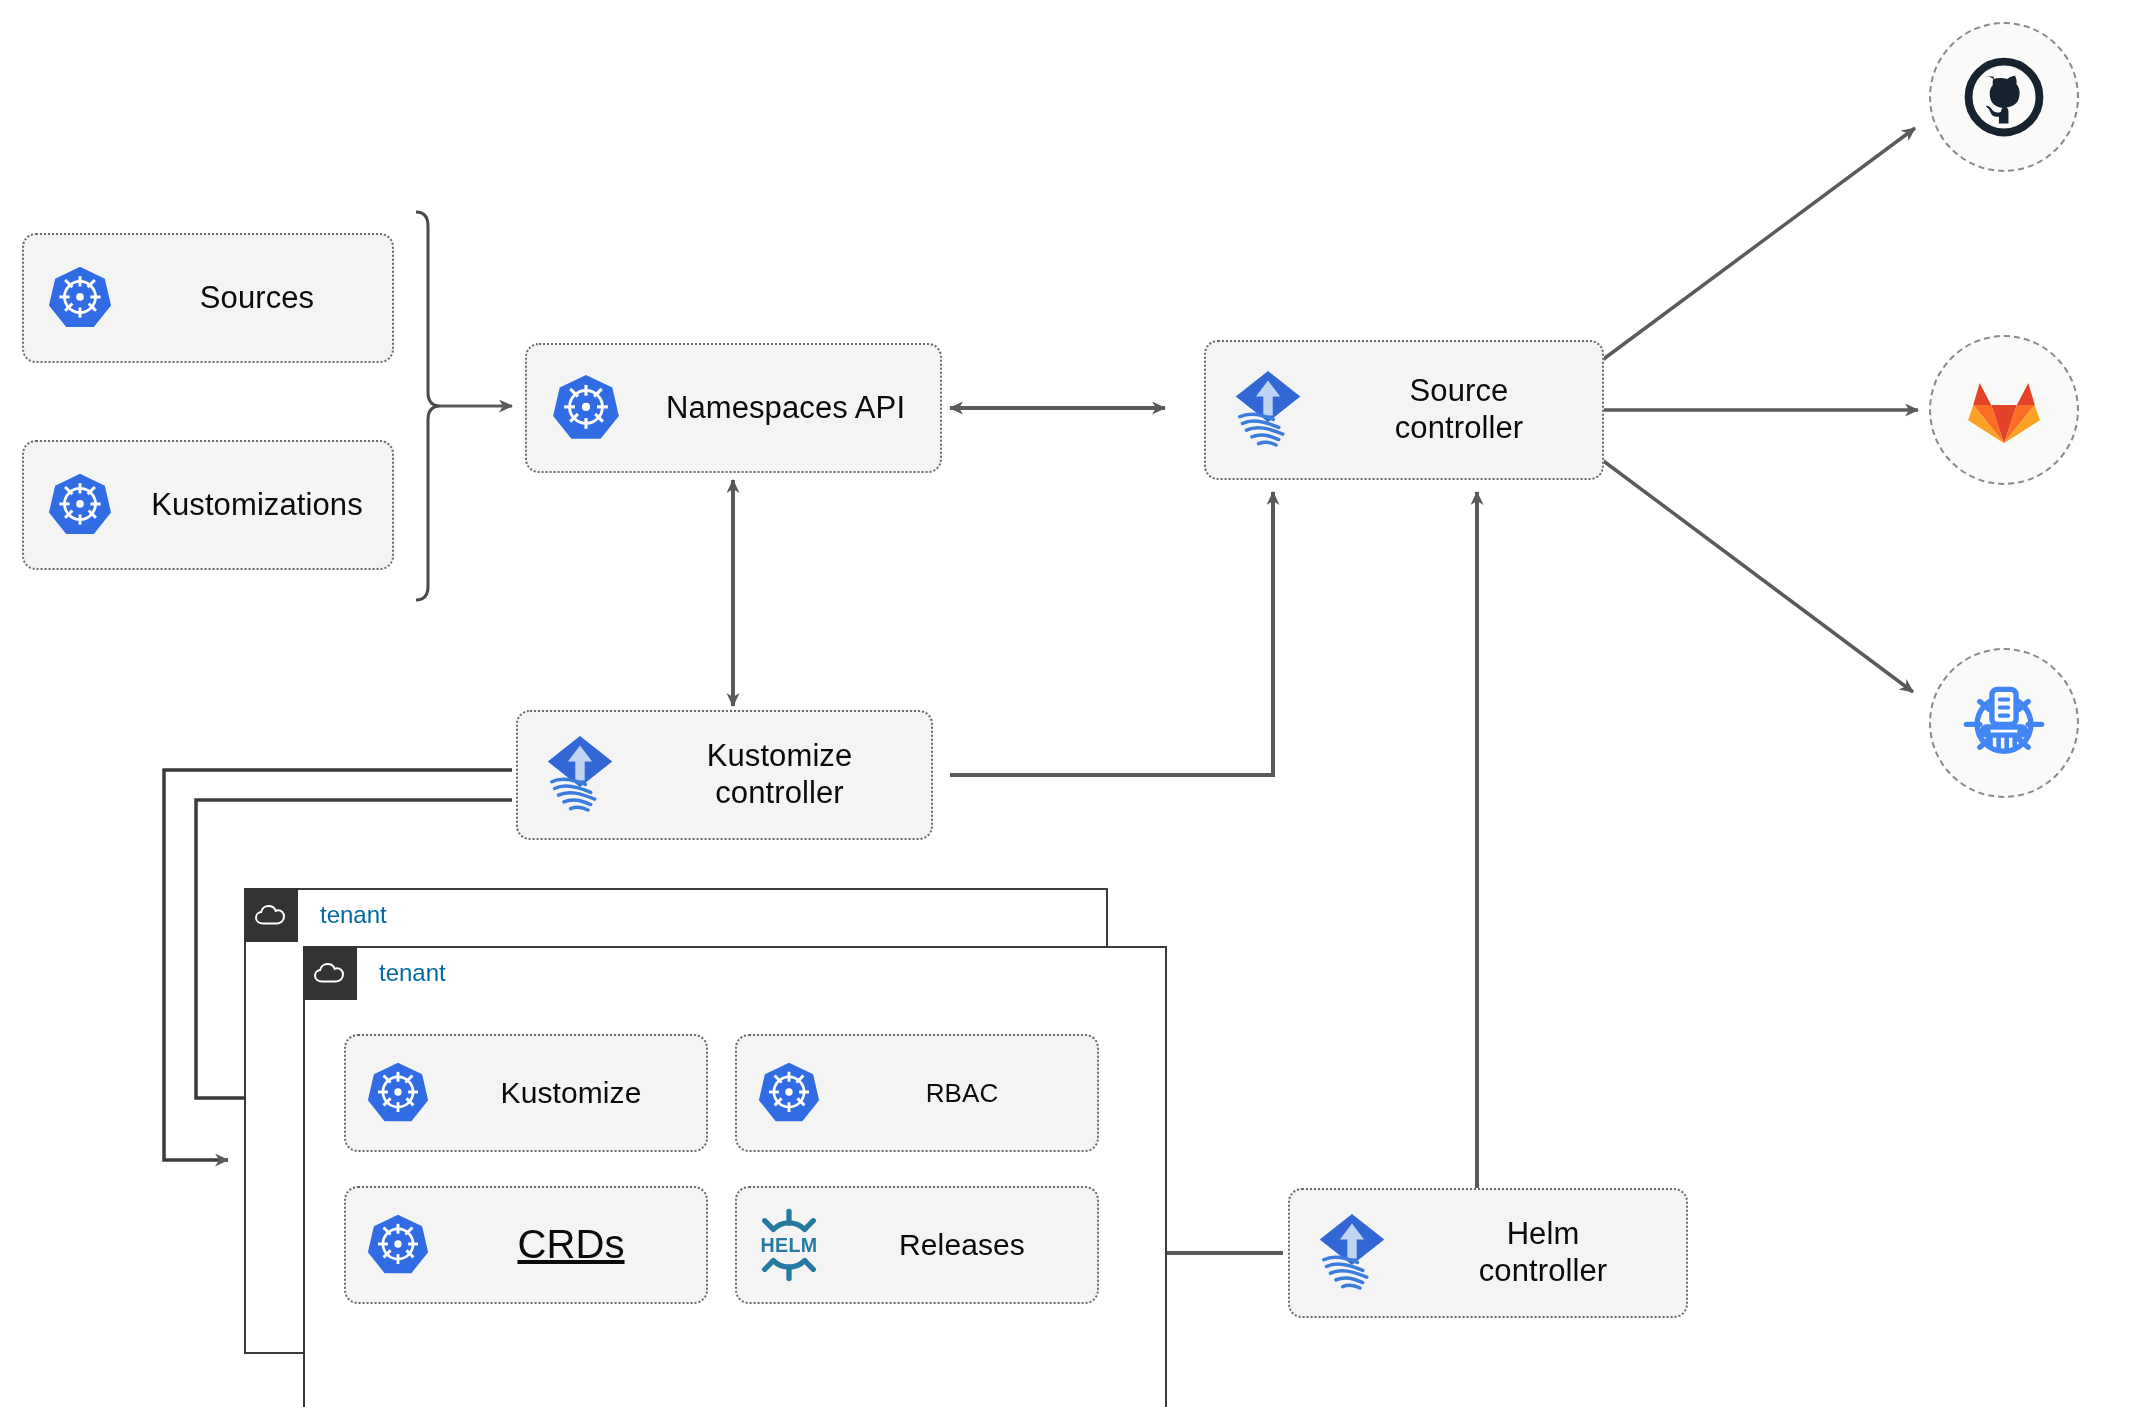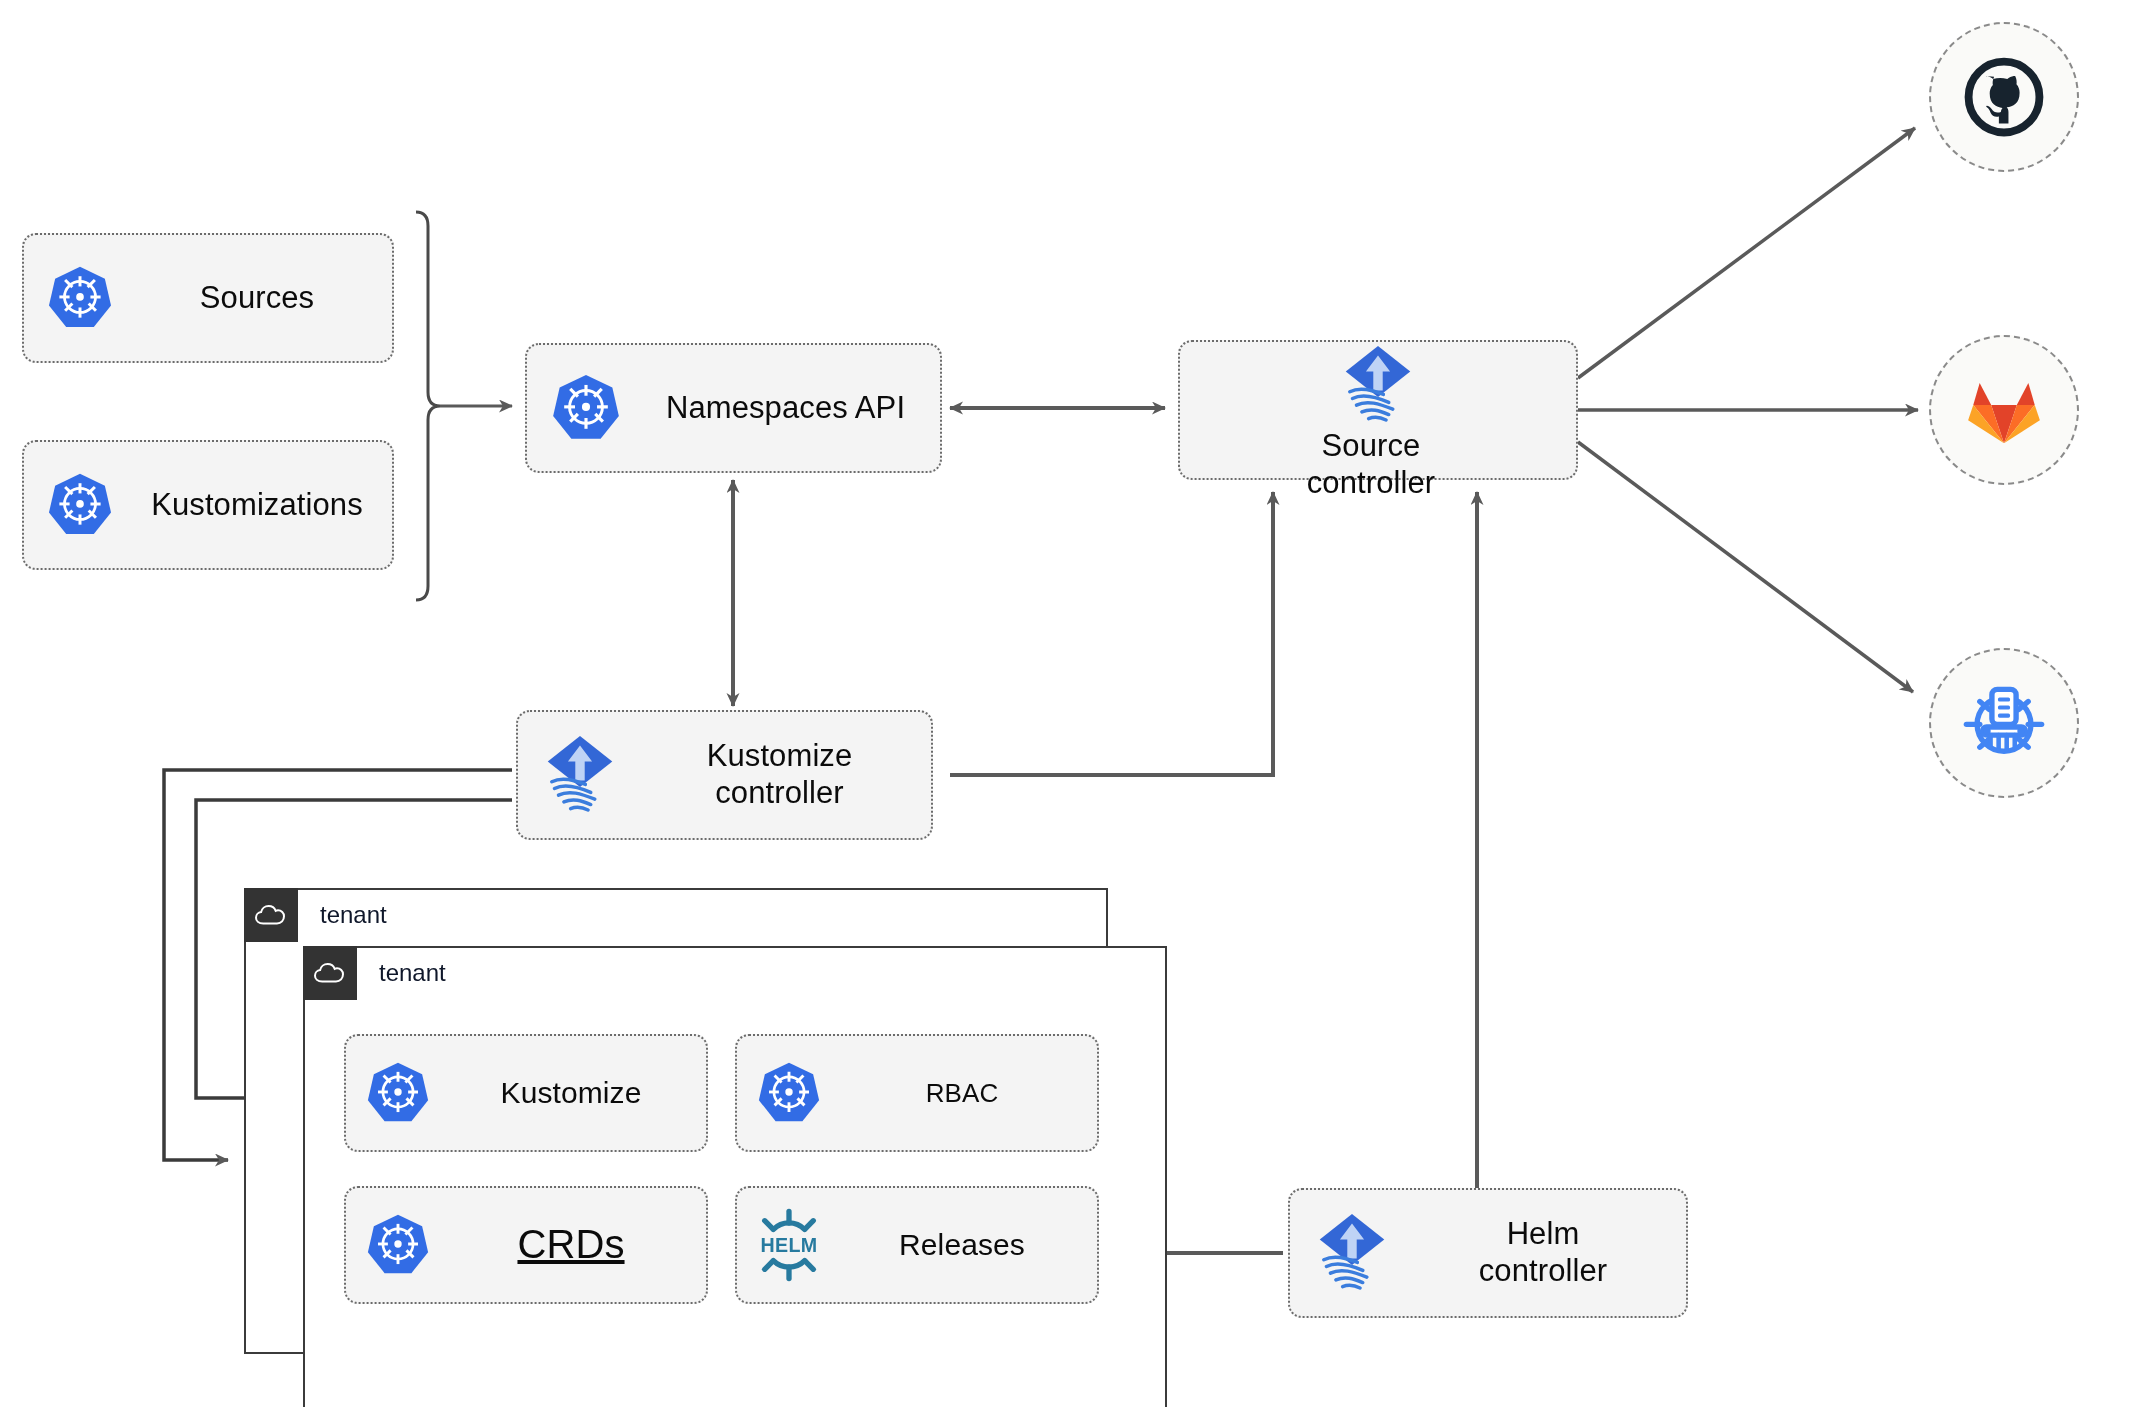--- a/index.html
+++ b/index.html
@@ -39,21 +39,21 @@
     position:absolute;background:#ffffff;border:2px solid #3b3b3b;
     box-sizing:border-box;
   }
   .tenant .hdr{
     position:absolute;left:-2px;top:-2px;height:54px;display:flex;align-items:center;
   }
   .tenant .hdr .chip{
     width:54px;height:54px;background:#333333;display:flex;align-items:center;justify-content:center;
   }
   .tenant .hdr .name{
-    font-size:24px;color:#0f172a;padding-left:22px;white-space:nowrap;
+    font-size:24px;color:#0369a1;padding-left:22px;white-space:nowrap;
   }
 </style>
 </head>
 <body>
 
 <div id="canvas">
 
   <svg class="wires" viewBox="0 0 2144 1407">
     <defs>
       <marker id="ah" markerWidth="12" markerHeight="12" refX="10" refY="5" orient="auto" markerUnits="userSpaceOnUse">
@@ -167,21 +167,21 @@
             <path d="M39.2 38.2 l2.0 -2.0 l6.8 6.8 l-2.0 2.0 z"></path>
           <path d="M45.0 14.0 l2.0 2.0 l-6.8 6.8 l-2.0 -2.0 z"></path>
             <path d="M23.8 36.2 l2.0 2.0 l-6.8 6.8 l-2.0 -2.0 z"></path>
         </g>
         <circle cx="32" cy="31" r="14.6" fill="none" stroke="#ffffff" stroke-width="2.6"></circle>
       </svg>
     </div>
     <div class="lbl">Namespaces API</div>
   </div>
 
-  <div class="node" style="left:1178px;top:340px;width:400px;height:140px;flex-direction:column;">
+  <div class="node" style="left:1204px;top:340px;width:400px;height:140px;">
     <div class="ico" style="width:124px;">
       <svg width="86" height="86" viewBox="0 0 64 64" aria-hidden="true">
         <path d="M32 3 L56 22 L32 41 L8 22 Z" fill="#3367D6"></path>
         <path d="M32 10 L41 22 L35.5 22 L35.5 36 L28.5 36 L28.5 22 L23 22 Z" fill="#BFD3F5"></path>
         <g stroke="#3B7DDD" stroke-width="2.6" fill="none" stroke-linecap="round">
           <path d="M11 37 C19 33, 28 36, 36 39"></path>
           <path d="M13 42 C21 38, 31 41, 40 45"></path>
           <path d="M16 47 C24 43, 33 46, 43 50"></path>
           <path d="M20 52 C27 49, 33 51, 40 54"></path>
           <path d="M25 57 C30 55, 34 56, 38 58"></path>

